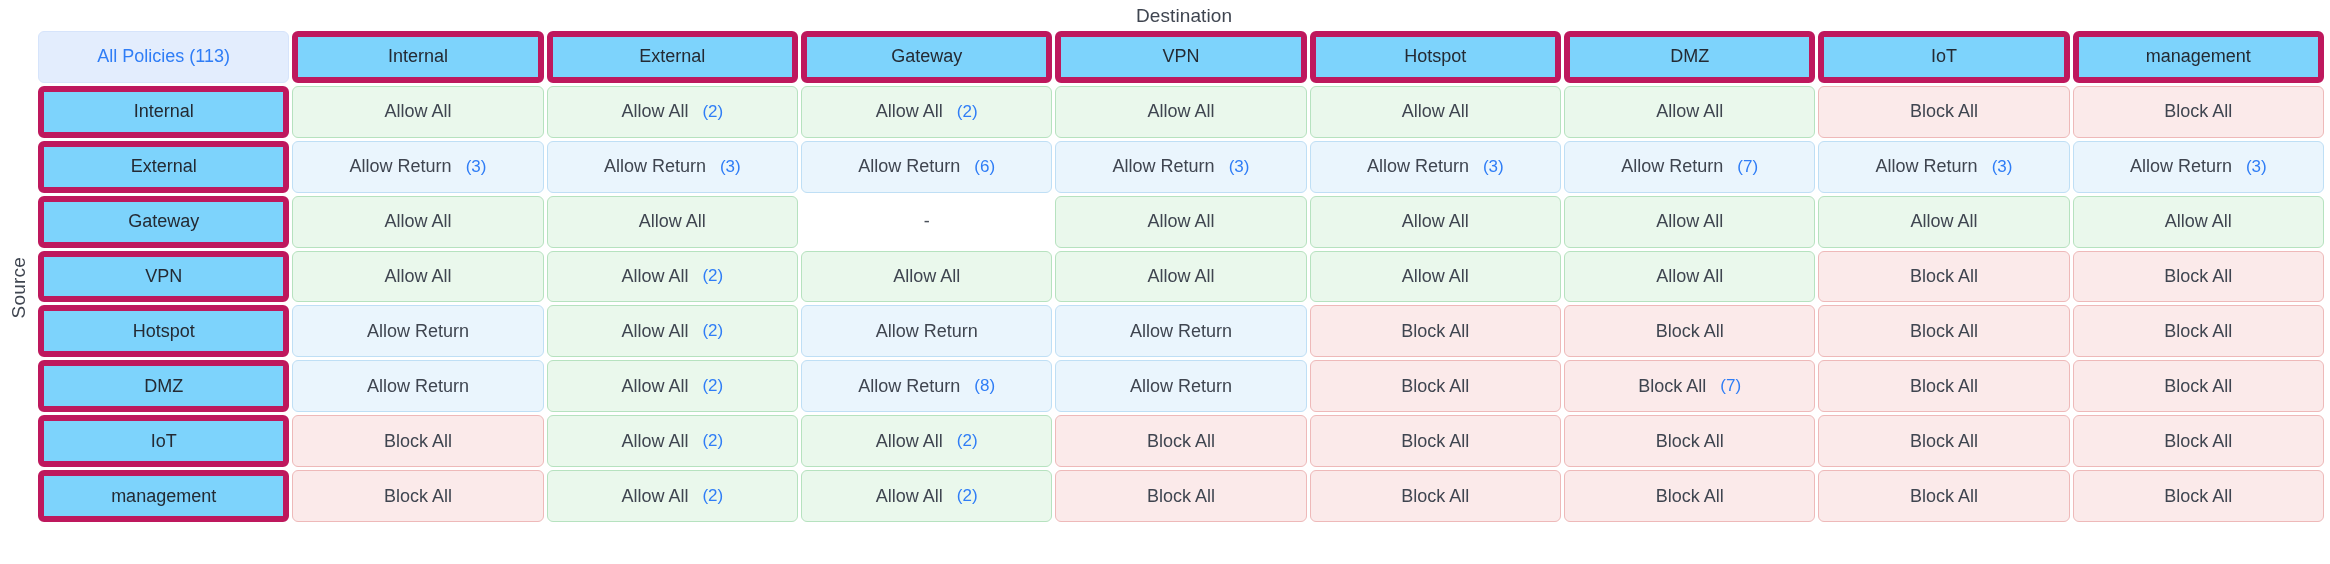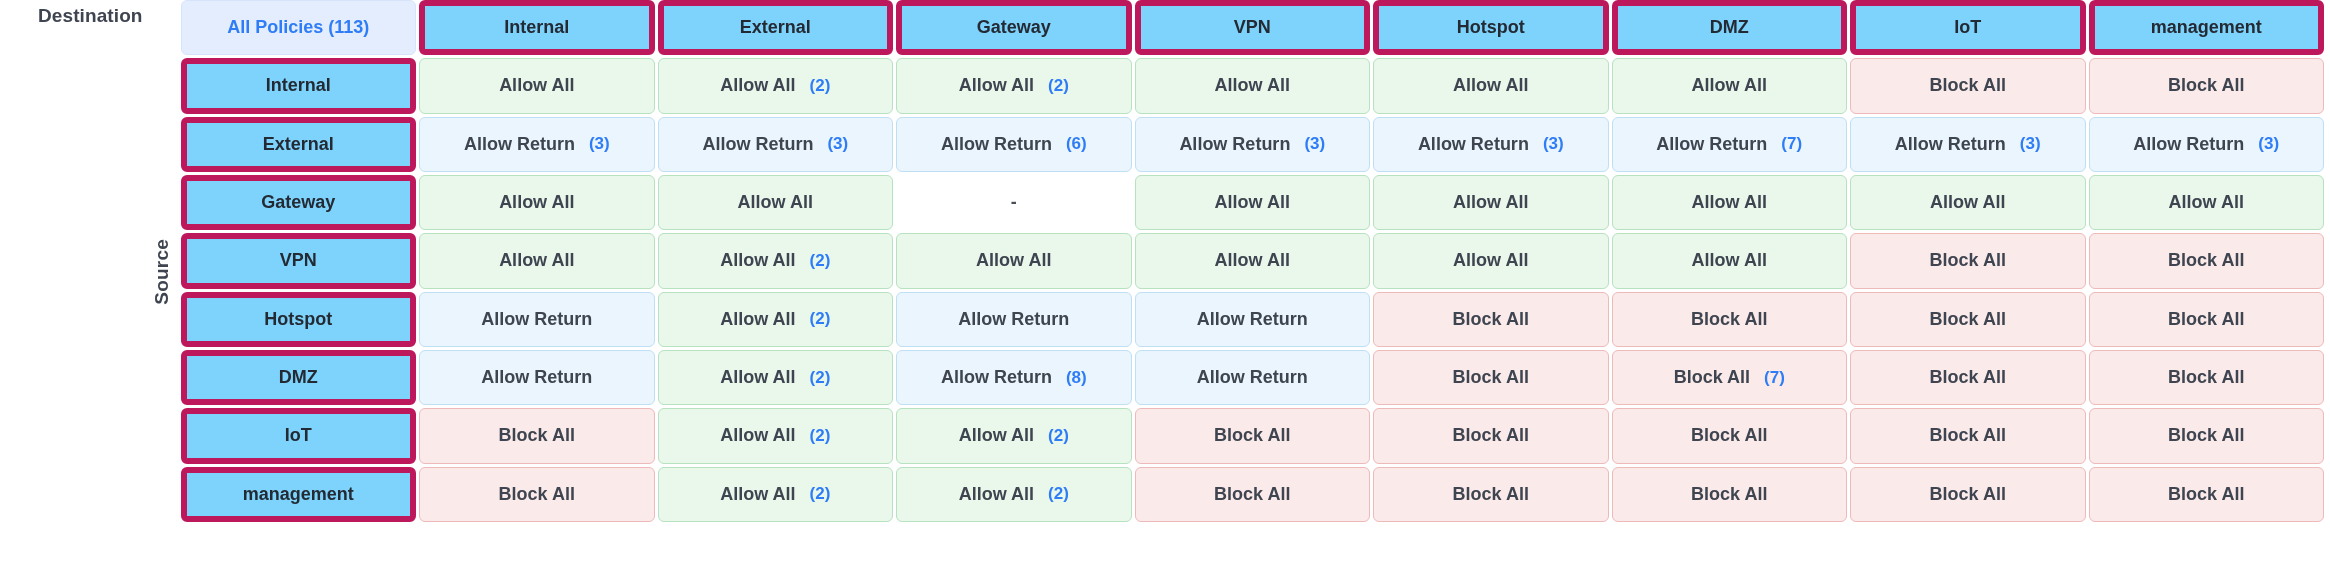--- a/index.html
+++ b/index.html
@@ -8,22 +8,21 @@
     width: 2330px; height: 564px;
     background: #ffffff;
     font-family: "Liberation Sans", sans-serif;
     overflow: hidden;
   }
   #root {
     width: 2330px; height: 544px;
     position: relative;
     background: #ffffff;
     display: flex;
-    flex-direction: row;
-    font-weight: bold;
+    flex-direction: column;
   }
 
   
   .dest-title {
     text-align: center;
     font-size: 19px;
     color: #3f4550;
     padding-top: 5px;
     padding-bottom: 4px;
     letter-spacing: .1px;

